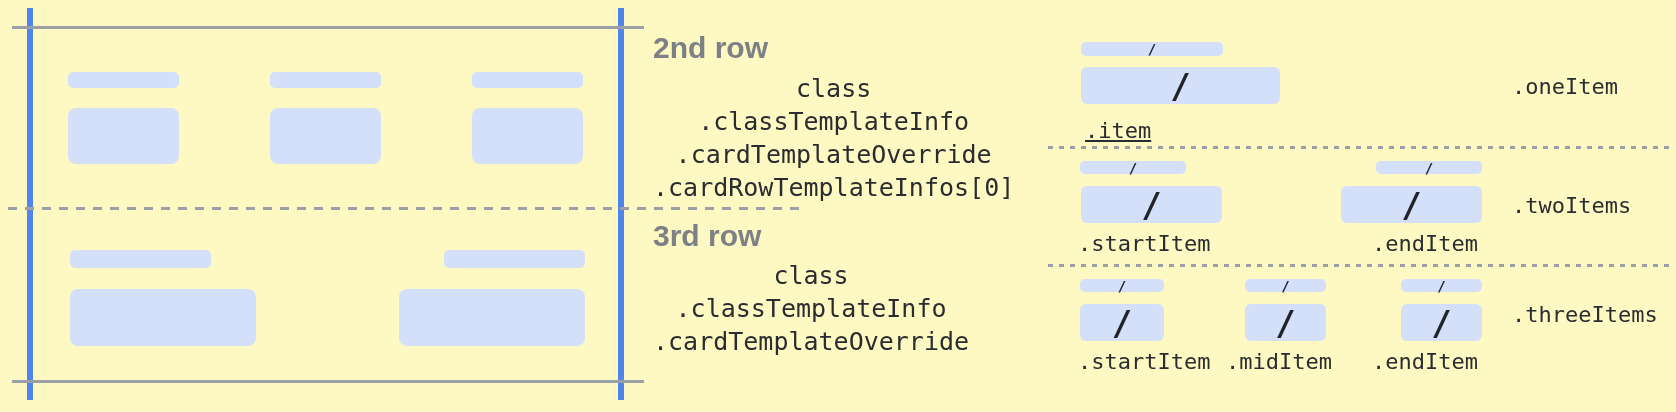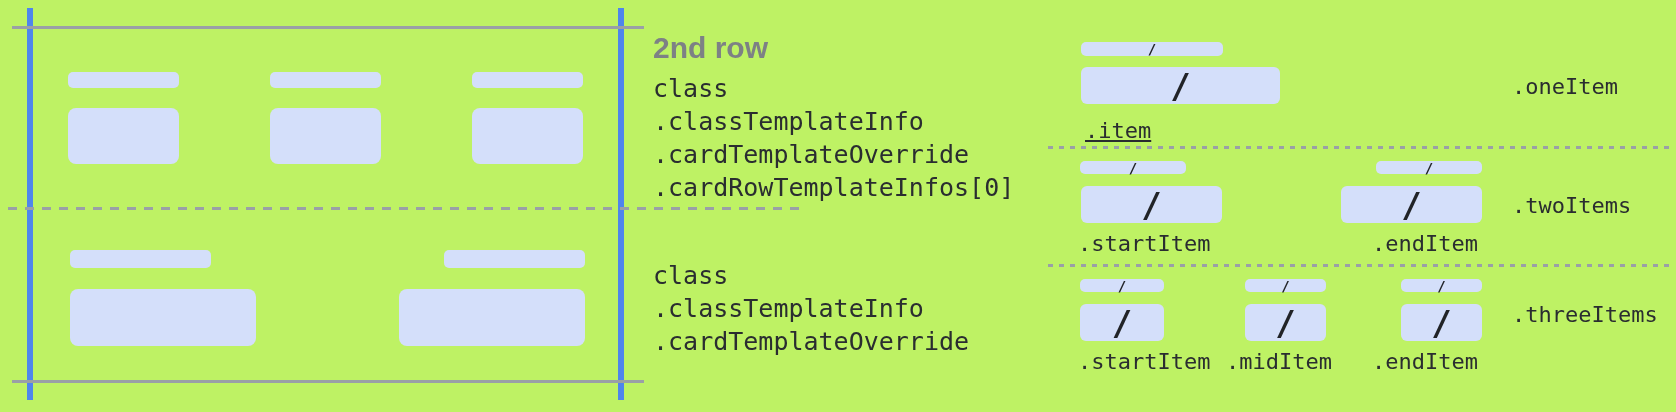--- a/index.html
+++ b/index.html
@@ -1,18 +1,18 @@
 <!DOCTYPE html>
 <html><head>
 <meta charset="utf-8">
 <style>
   html,body{margin:0;padding:0;background:#ffffff;}
-  .stage{position:relative;width:1676px;height:412px;background:#bef264;overflow:hidden;
+  .stage{position:relative;width:1676px;height:412px;background:#fef9c3;overflow:hidden;
          font-family:"Liberation Sans",sans-serif;}
-  .abs{position:absolute;}
+  .abs{position:absolute;text-align:center;}
 
   
   .vline{position:absolute;width:6px;background:#4f85ec;}
   .hline{position:absolute;height:3px;background:#9aa0a6;}
   .dashline{position:absolute;height:3px;
     background:repeating-linear-gradient(90deg,#9aa0a6 0 9px,transparent 9px 17px);}
   .dotline{position:absolute;height:3px;
     background:repeating-linear-gradient(90deg,#9aa0a6 0 5px,transparent 5px 11px);}
 
   
@@ -58,20 +58,21 @@
   </div>
 
   <div class="row-heading" style="left:653px;top:31px;">2nd row</div>
   <div class="abs" style="left:653px;top:72px;">
     <div class="code-line">class</div>
     <div class="code-line">.classTemplateInfo</div>
     <div class="code-line">.cardTemplateOverride</div>
     <div class="code-line">.cardRowTemplateInfos[0]</div>
   </div>
 
+  <div class="row-heading" style="left:653px;top:219px;">3rd row</div>
   <div class="abs" style="left:653px;top:259px;">
     <div class="code-line">class</div>
     <div class="code-line">.classTemplateInfo</div>
     <div class="code-line">.cardTemplateOverride</div>
   </div>
 
   <div class="bar sm" style="left:1081px;top:42px;width:142px;height:14px;">
     <span class="slashwrap">
         <span class="slash small">/</span>
       </span>

